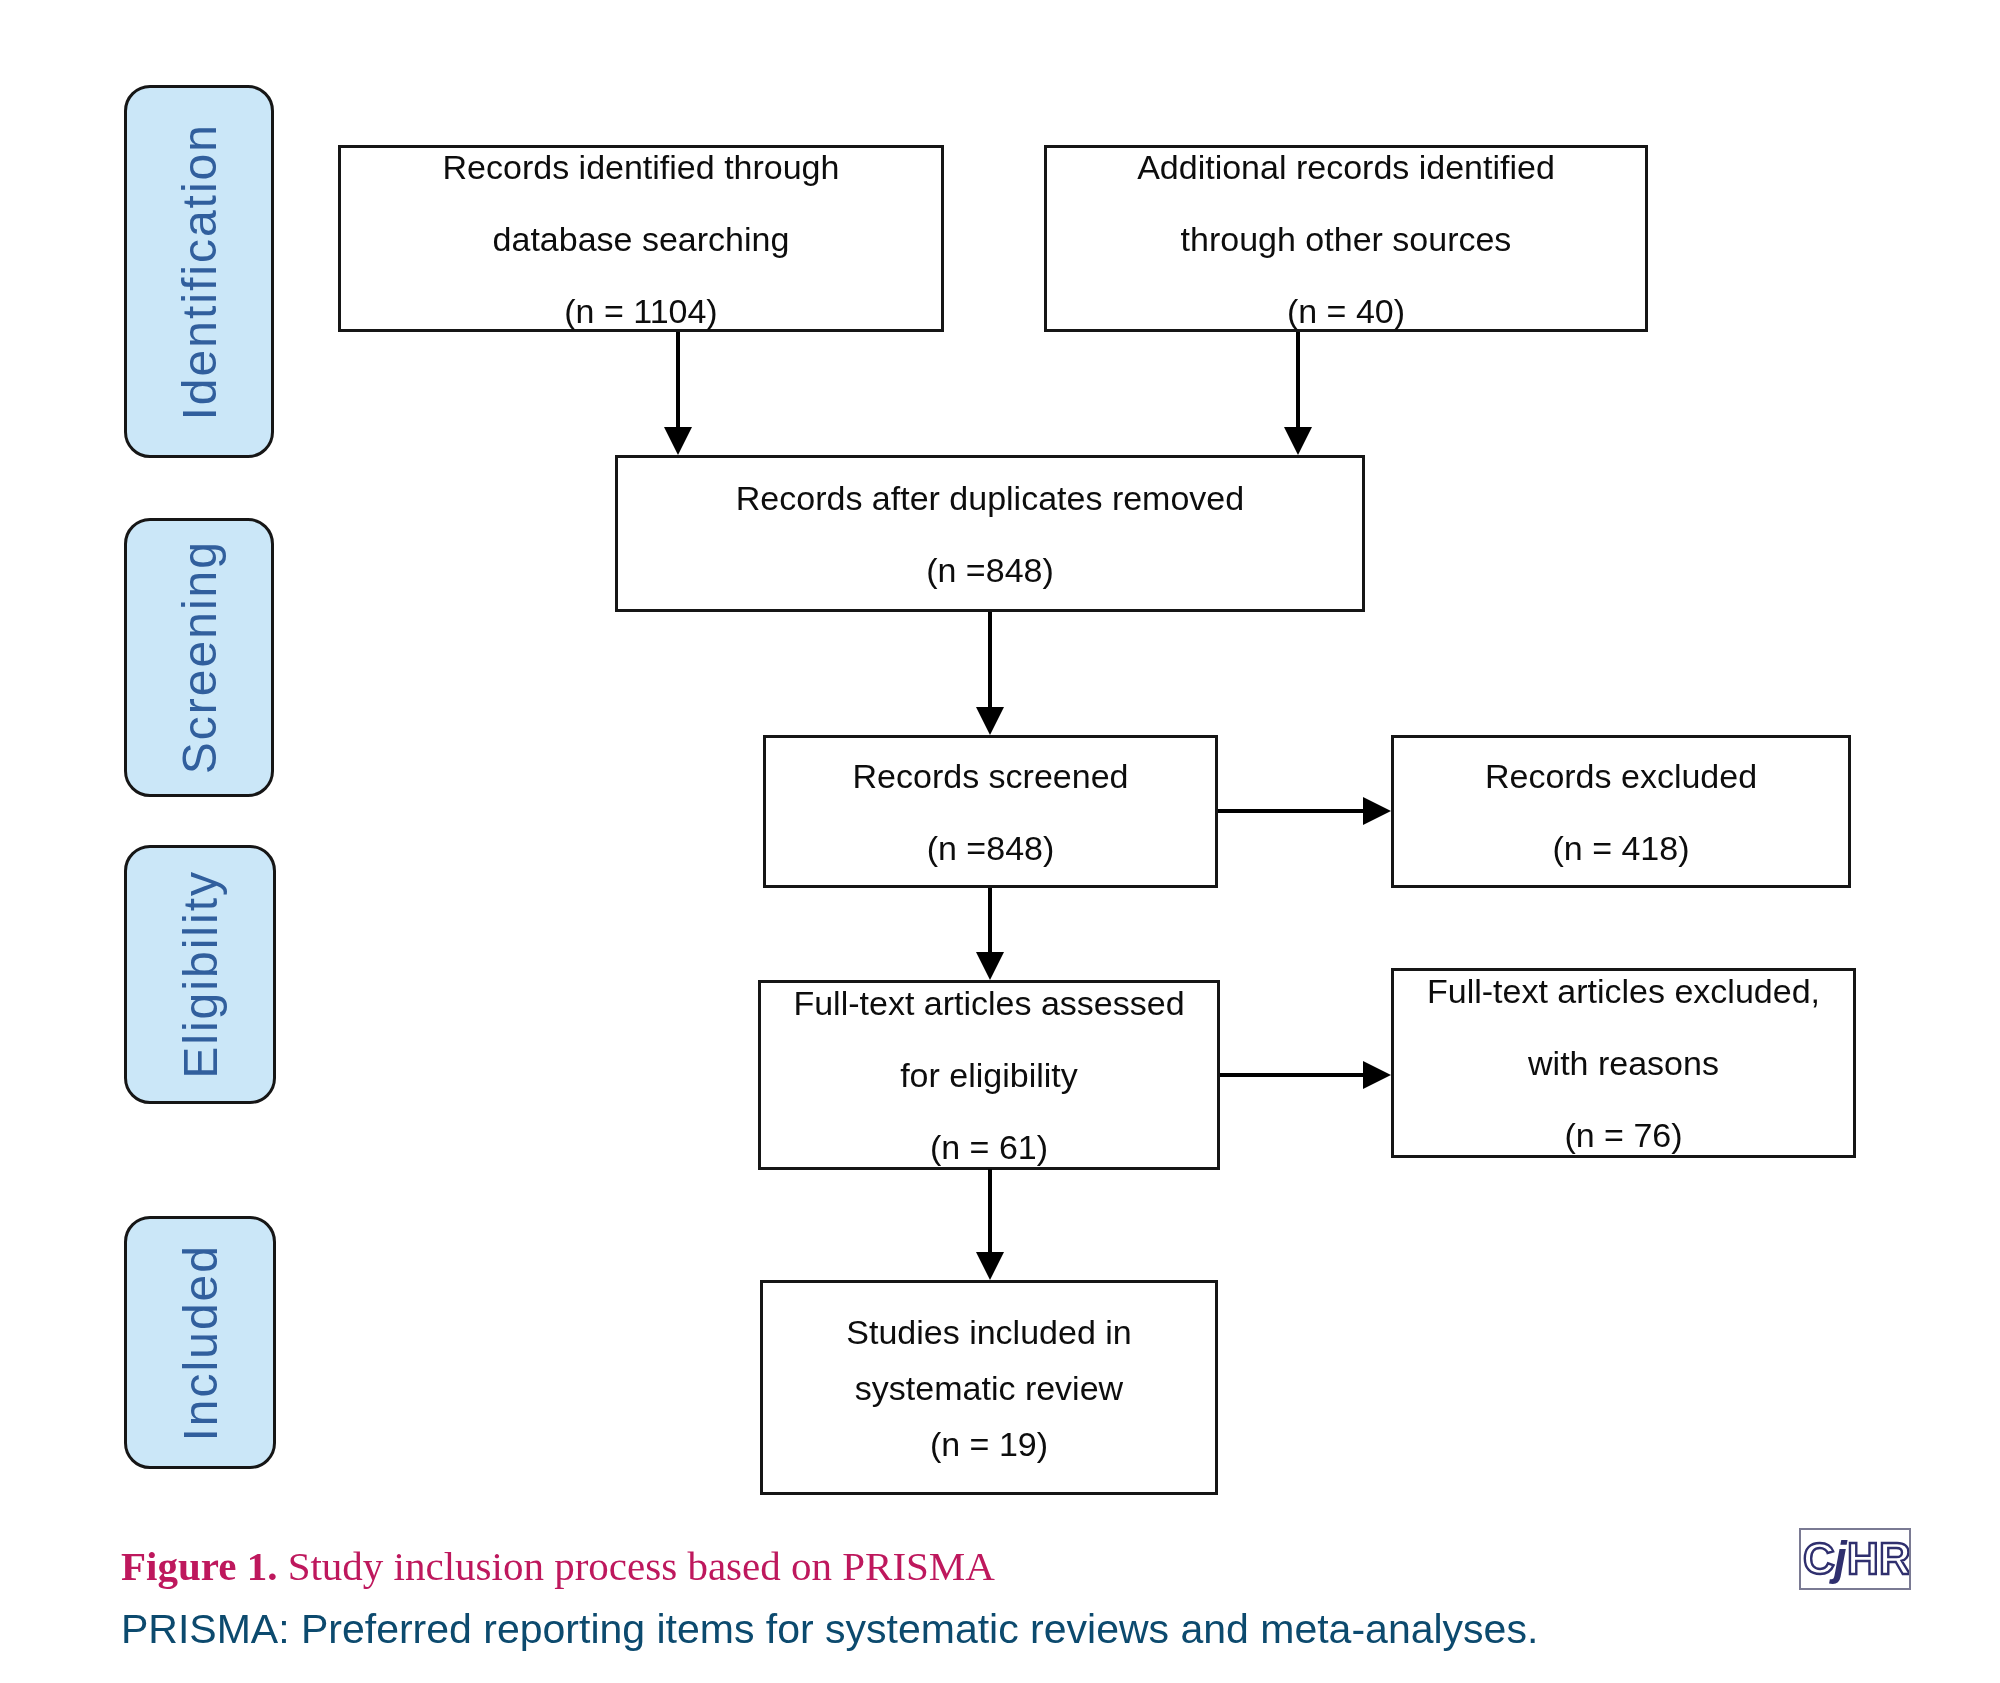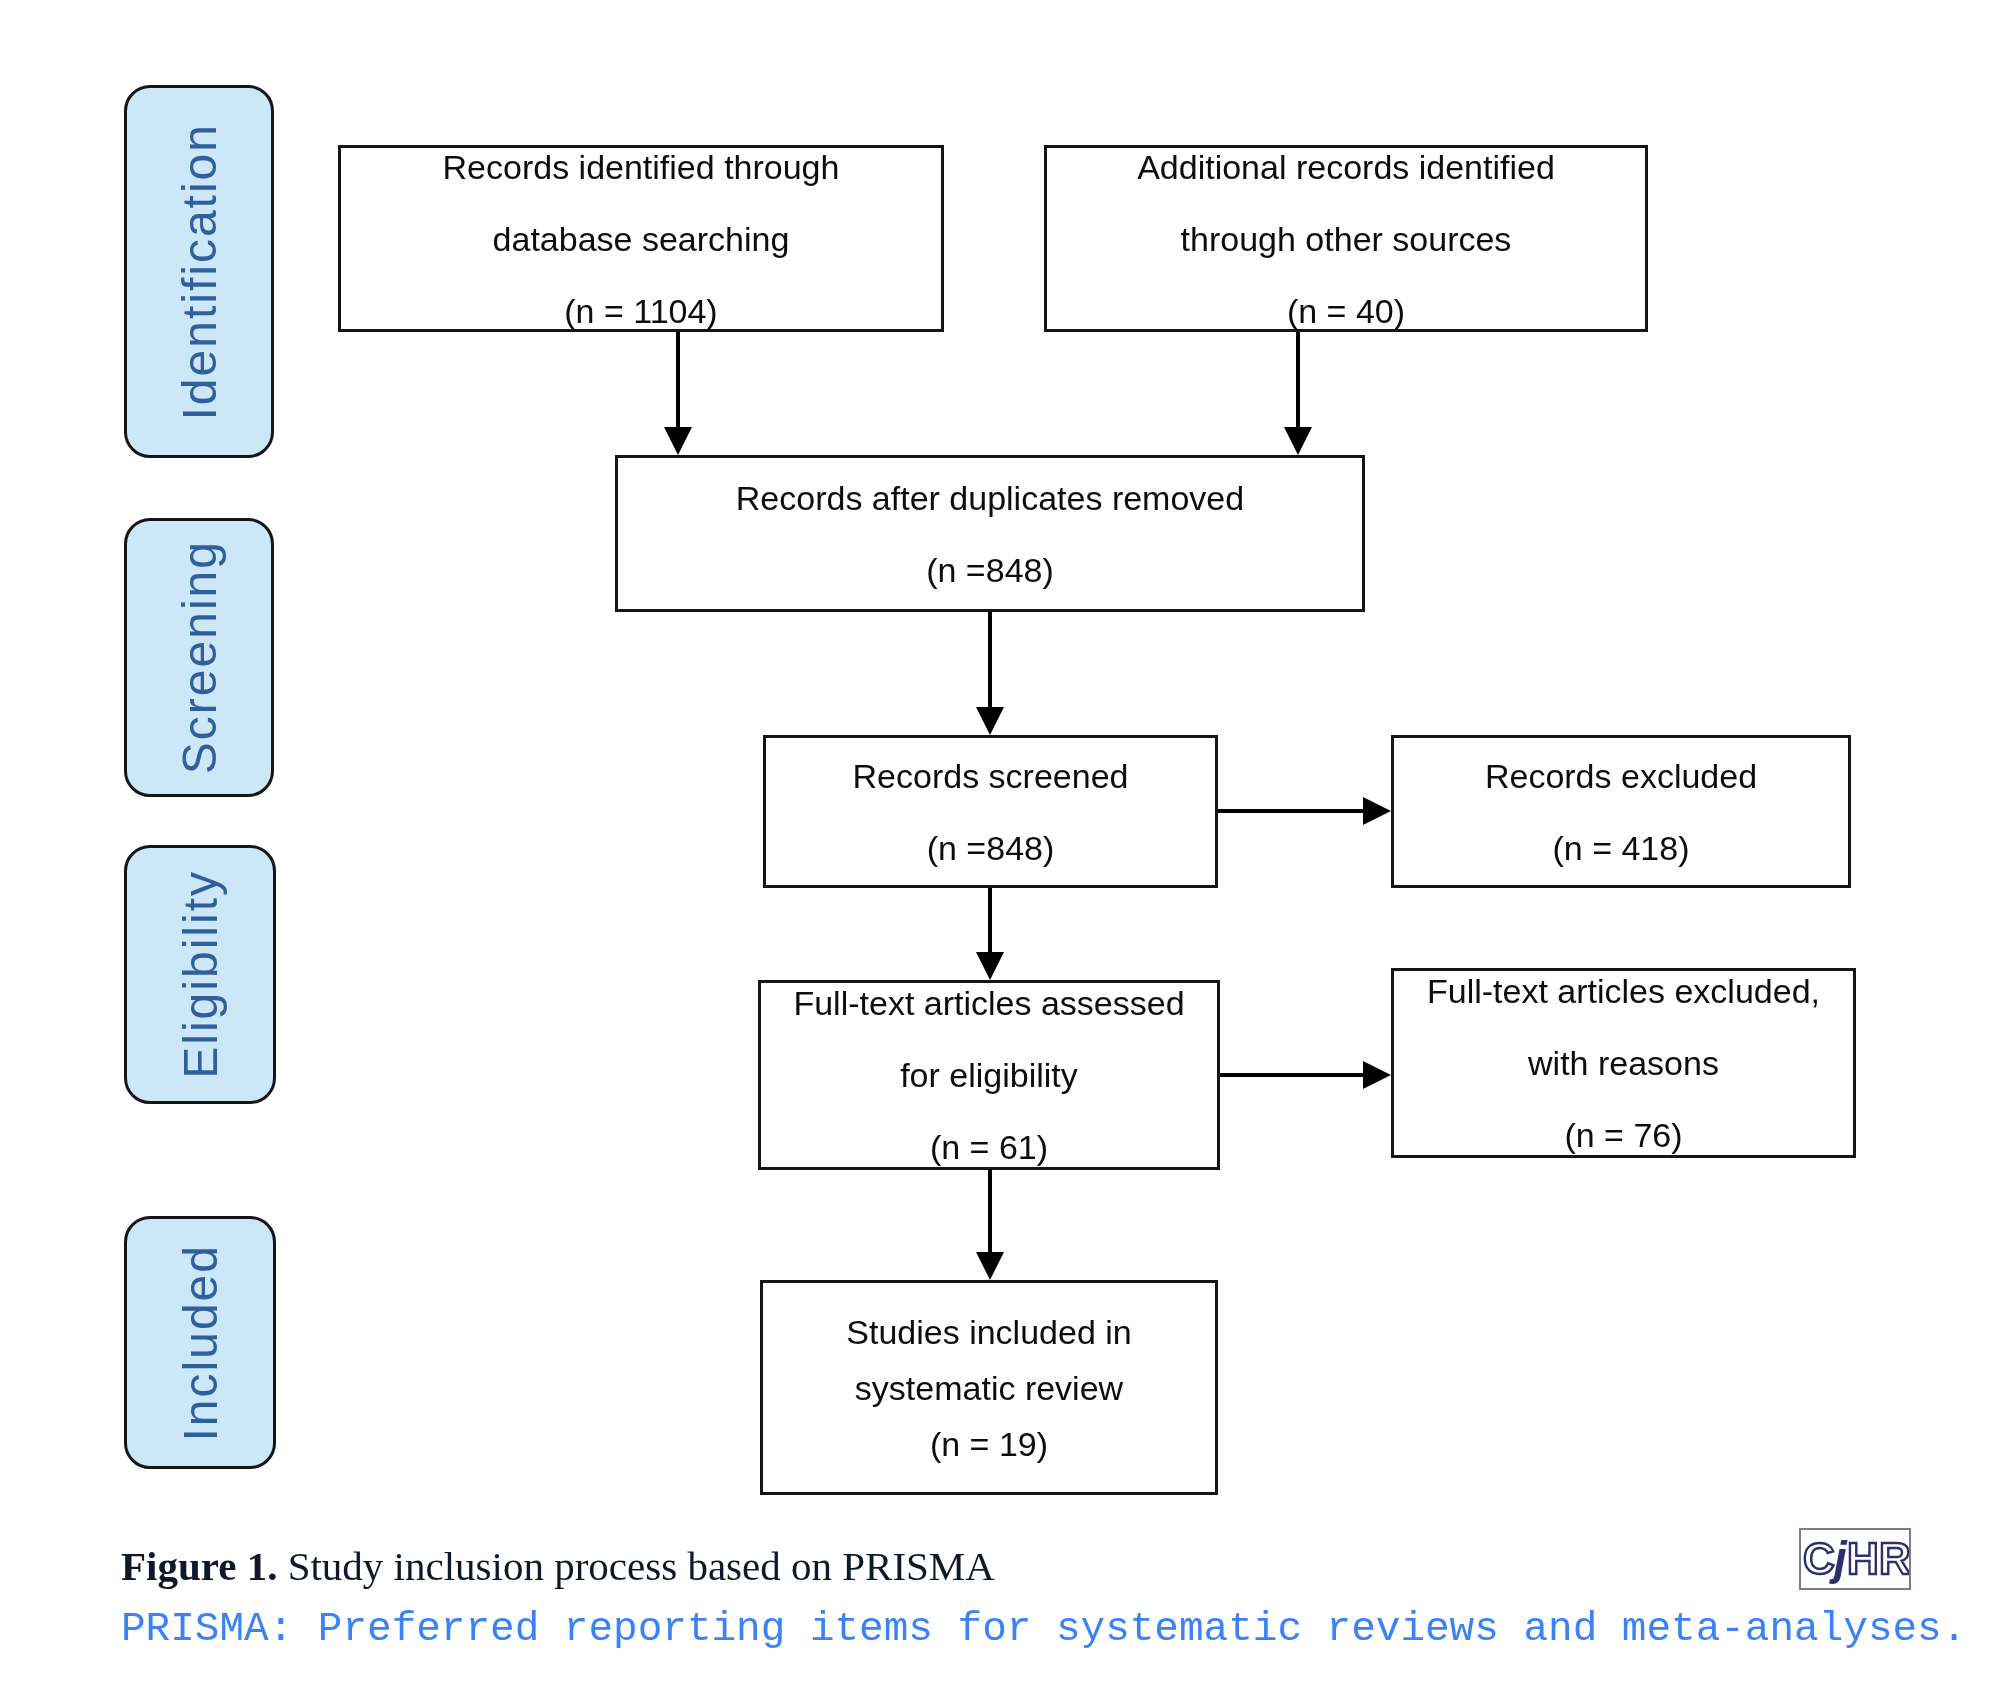--- a/index.html
+++ b/index.html
@@ -34,26 +34,26 @@
   }
   .arrow-right { position:absolute; height:4px; background:#000; }
   .arrow-right::after {
     content:""; position:absolute; left:100%; top:50%; transform:translateY(-50%);
     width:0; height:0; border-top:14px solid transparent;
     border-bottom:14px solid transparent; border-left:28px solid #000;
   }
   
   .caption {
     position:absolute; left:121px; top:1542px;
-    font-family:"Liberation Serif", serif; font-size:41px; color:#0f172a;
+    font-family:"Liberation Serif", serif; font-size:41px; color:#be185d;
   }
   .caption .cap-label { font-weight:700; }
   .footnote {
     position:absolute; left:121px; top:1606px;
-    font-family:Liberation Mono, monospace; font-size:41px; color:#3b82f6;
+    font-family:Liberation Sans, sans-serif; font-size:41px; color:#0c4a6e;
   }
   
   .logo {
     position:absolute; left:1799px; top:1528px; width:112px; height:62px;
     border:2px solid #7a7a93; background:#fff; box-sizing:border-box;
     display:flex; align-items:center; justify-content:center;
   }
 </style>
 </head>
 <body>

